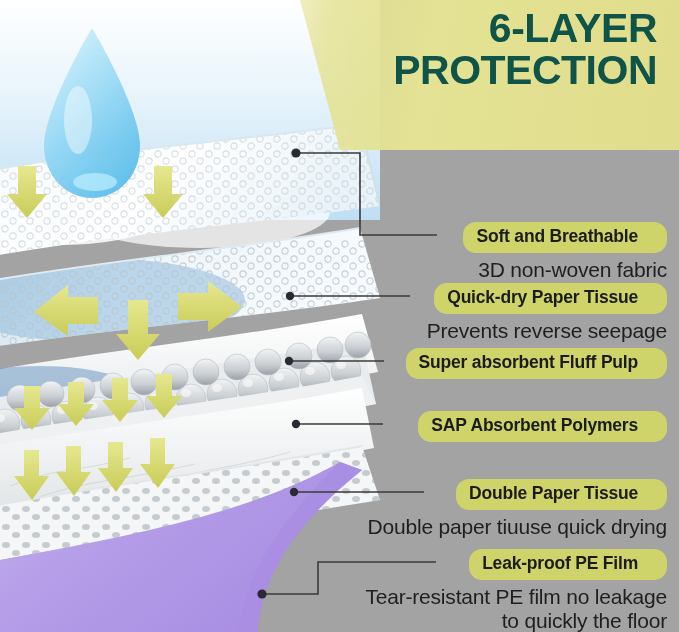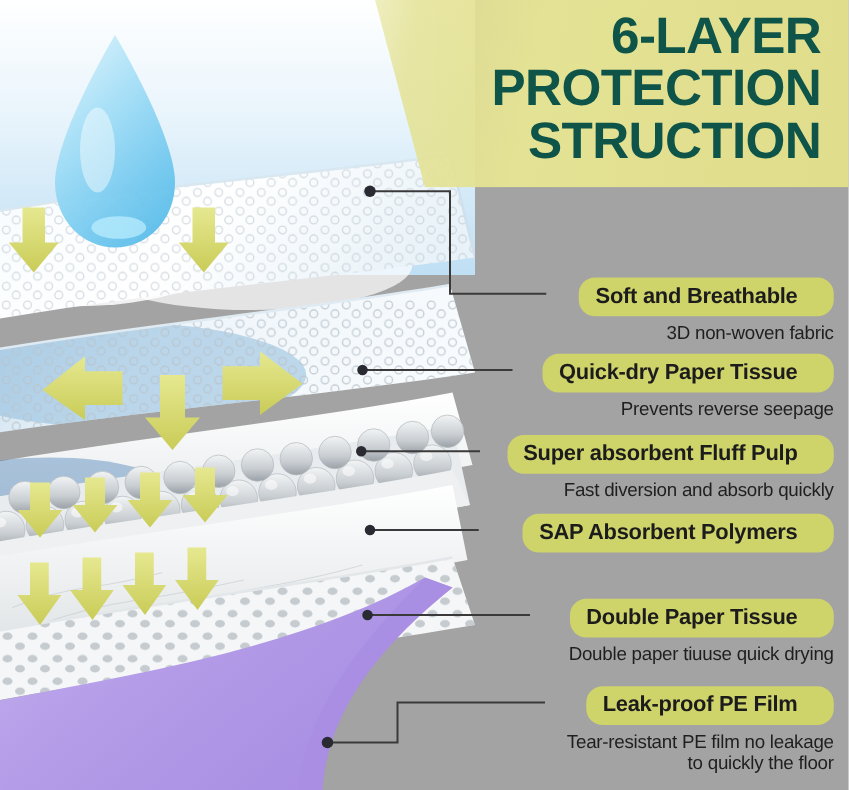--- a/index.html
+++ b/index.html
@@ -98,21 +98,21 @@
     font-size: 17.5px;
     line-height: 1;
     padding: 6px 29px 7px 13px;
     border-radius: 13px;
     letter-spacing: -0.2px;
   }
   .desc {
     display: block;
     margin-top: 5px;
     color: #1f1f1f;
-    font-size: 15px;
+    font-size: 21px;
     line-height: 1.18;
     letter-spacing: -0.2px;
     text-align: right;
   }
   .desc .l2 { display: block; }
 </style>
 </head>
 <body>
 
 <div id="poster">
@@ -316,21 +316,20 @@
         <path d="M 108 442 h 15 v 26 h 10 L 116 492 L 98 468 h 10 Z"></path>
         <path d="M 150 438 h 15 v 26 h 10 L 158 488 L 140 464 h 10 Z"></path>
       </g>
     </svg>
   </div>
 
   <div class="header-band shape"></div>
   <div class="title-block">
     <span class="title-line">6-LAYER</span>
     <span class="title-line">PROTECTION</span>
-    <span class="title-line">STRUCTION</span>
   </div>
 
   <svg class="leaders" width="679" height="632" viewBox="0 0 679 632" xmlns="http://www.w3.org/2000/svg">
     <g stroke="#3a3a3a" stroke-width="1.6" fill="none">
       <path d="M 296 153 H 360 V 235 H 437"></path>
       <path d="M 290 296 H 410"></path>
       <path d="M 289 361 H 384"></path>
       <path d="M 296 424 H 383"></path>
       <path d="M 294 492 H 424"></path>
       <path d="M 262 594 H 318 V 562 H 436"></path>
@@ -352,21 +351,20 @@
       <span class="desc">3D non-woven fabric</span>
     </div>
 
     <div class="callout" style="top:283px">
       <span class="pill">Quick-dry Paper Tissue</span>
       <span class="desc">Prevents reverse seepage</span>
     </div>
 
     <div class="callout" style="top:348px">
       <span class="pill">Super absorbent Fluff Pulp</span>
-      <span class="desc">Fast diversion and absorb quickly</span>
     </div>
 
     <div class="callout" style="top:411px">
       <span class="pill">SAP Absorbent Polymers</span>
     </div>
 
     <div class="callout" style="top:479px">
       <span class="pill">Double Paper Tissue</span>
       <span class="desc">Double paper tiuuse quick drying</span>
     </div>

